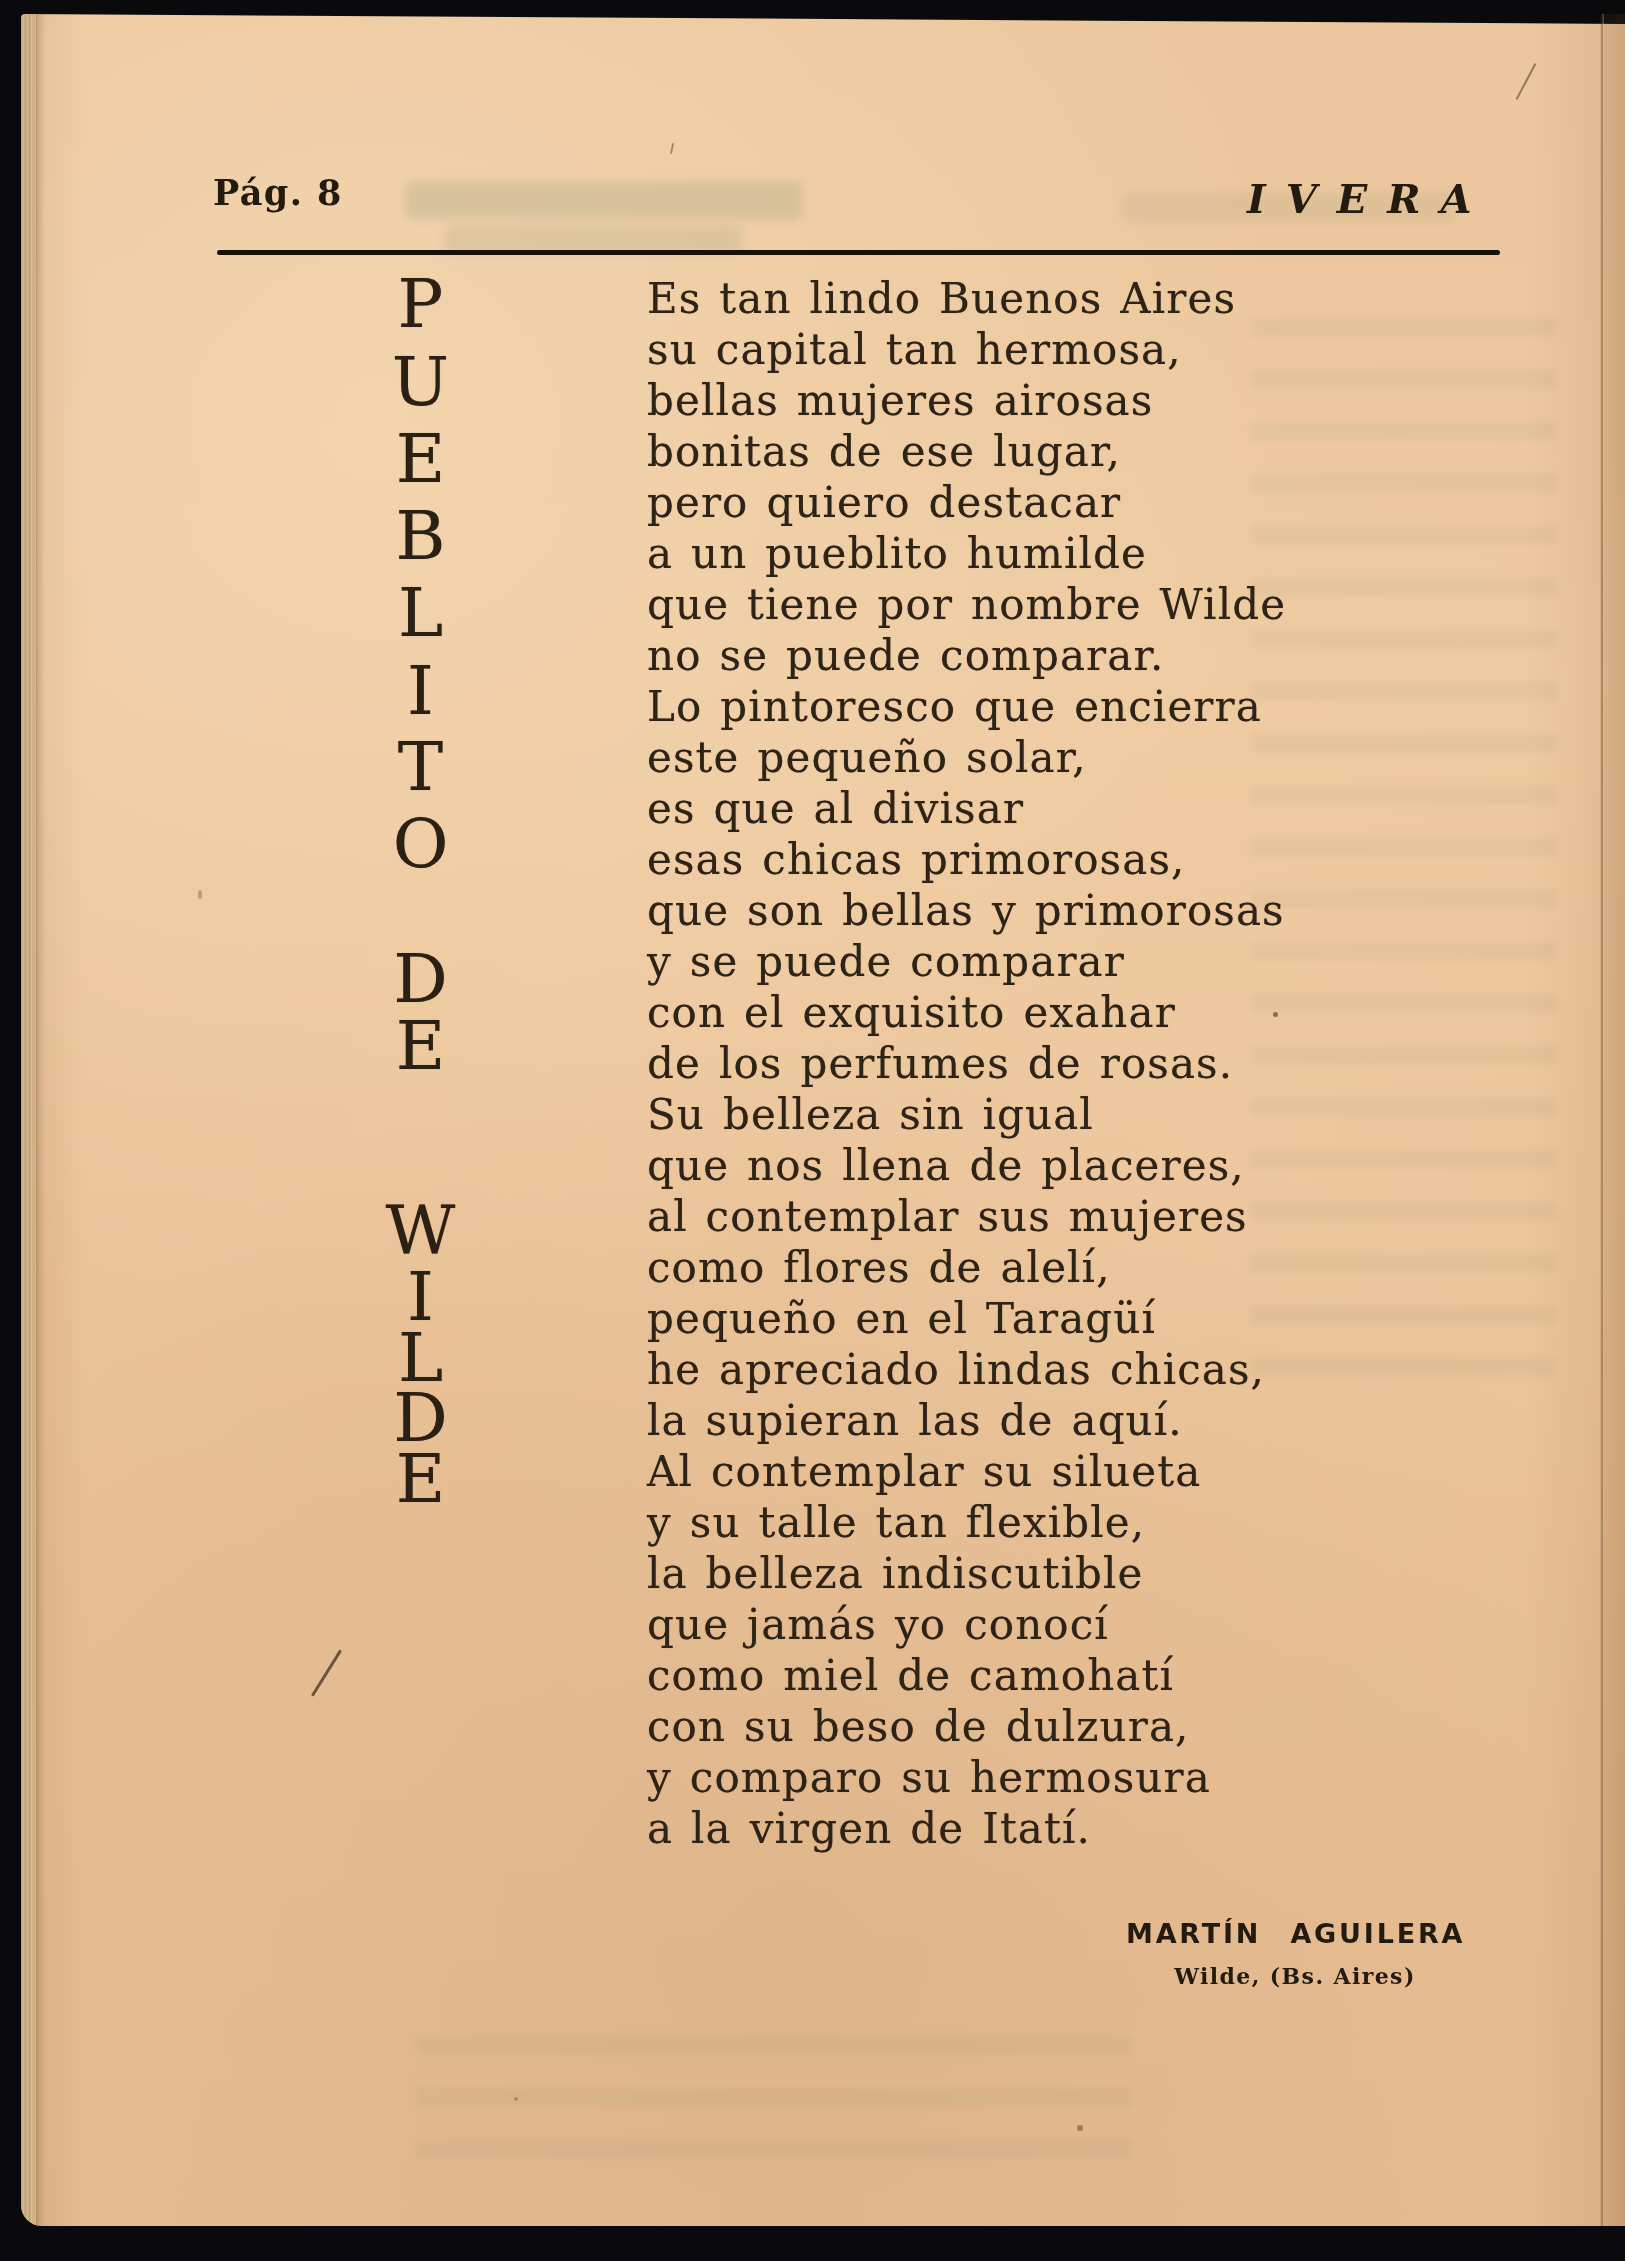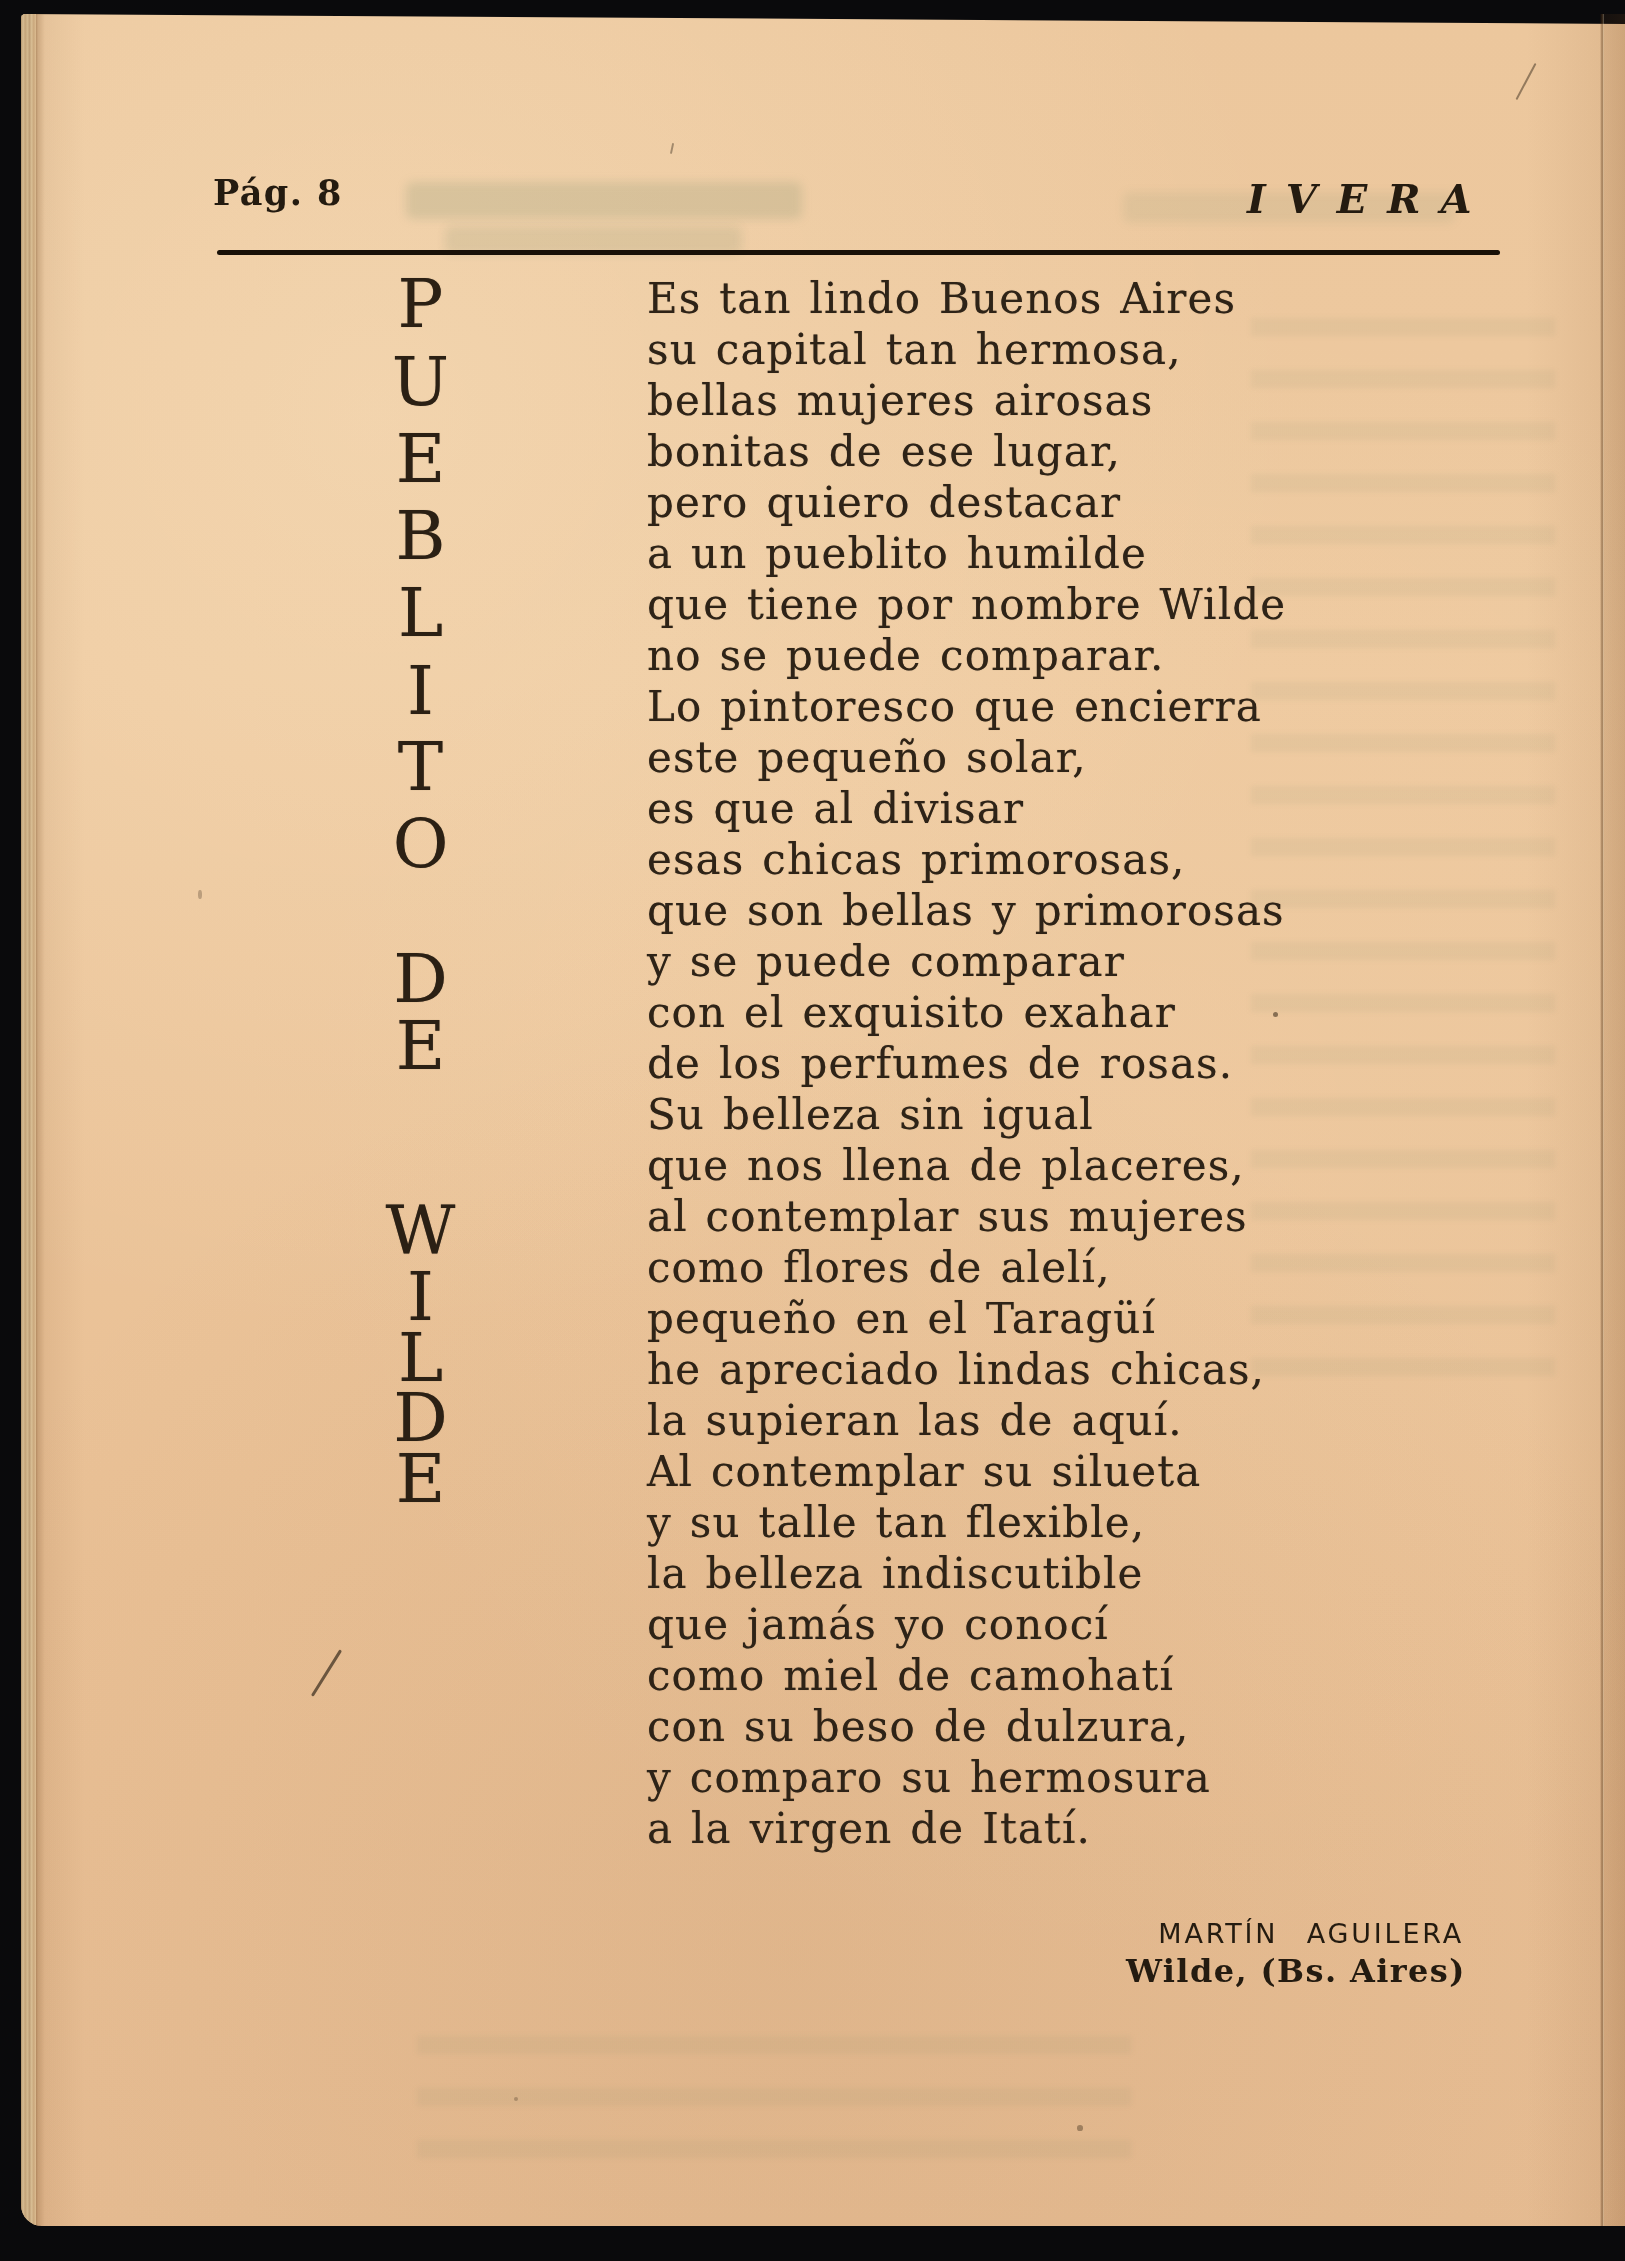--- a/index.html
+++ b/index.html
@@ -42,23 +42,23 @@
 
   .acrostic-letter{position:absolute;left:357px;width:85px;text-align:center;
     font-size:68px;line-height:1;color:#2b2014;text-shadow:0 0 0.7px rgba(46,35,22,0.55);}
 
   .poem{position:absolute;left:587px;top:259px;width:813px;margin-left:39px;}
   .poem-line{height:51px;line-height:51px;white-space:nowrap;
     font-size:42px;letter-spacing:1.1px;word-spacing:3.5px;
     text-shadow:0 0 0.7px rgba(46,35,22,0.5);}
 
   .signature{position:absolute;right:161px;top:1904px;width:338px;}
-  .sig-author{font-family:"DejaVu Sans", sans-serif;font-weight:normal;font-size:27px;
+  .sig-author{font-family:"DejaVu Sans", sans-serif;font-weight:bold;font-size:27px;
     letter-spacing:2.8px;word-spacing:17px;text-align:right;white-space:nowrap;color:#241b10;}
-  .sig-location{margin-top:3px;font-family:"DejaVu Serif", serif;font-weight:bold;font-size:32px;
+  .sig-location{margin-top:14px;font-family:"DejaVu Serif", serif;font-weight:bold;font-size:22px;
     letter-spacing:1.4px;text-align:center;white-space:nowrap;color:#241b10;}
 
   .artifact{position:absolute;background:rgba(42,30,18,0.65);border-radius:1.4px;}
   .speck{position:absolute;background:rgba(52,38,22,0.55);border-radius:50%;}
 </style>
 </head>
 <body>
 
 <div>
   <div class="page">

